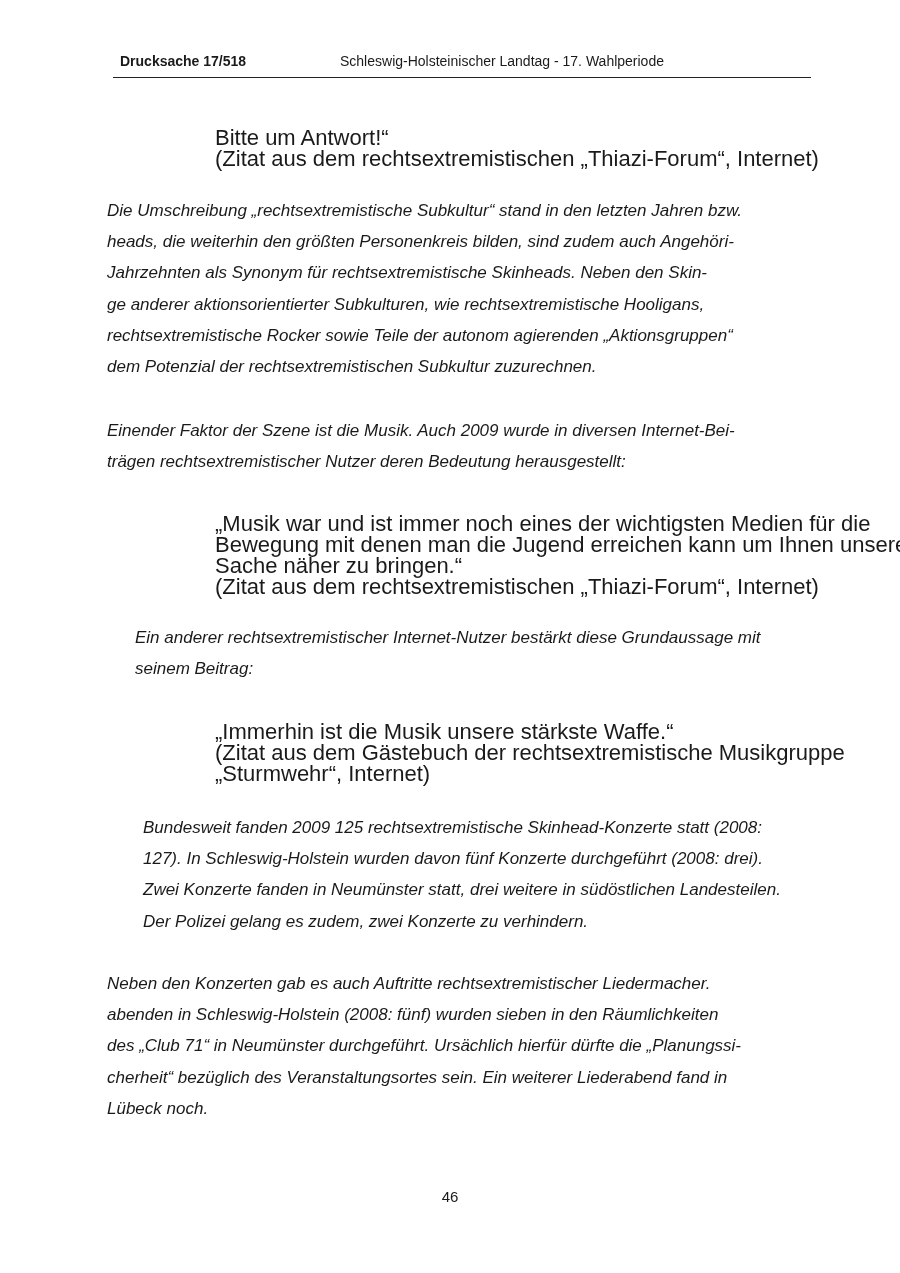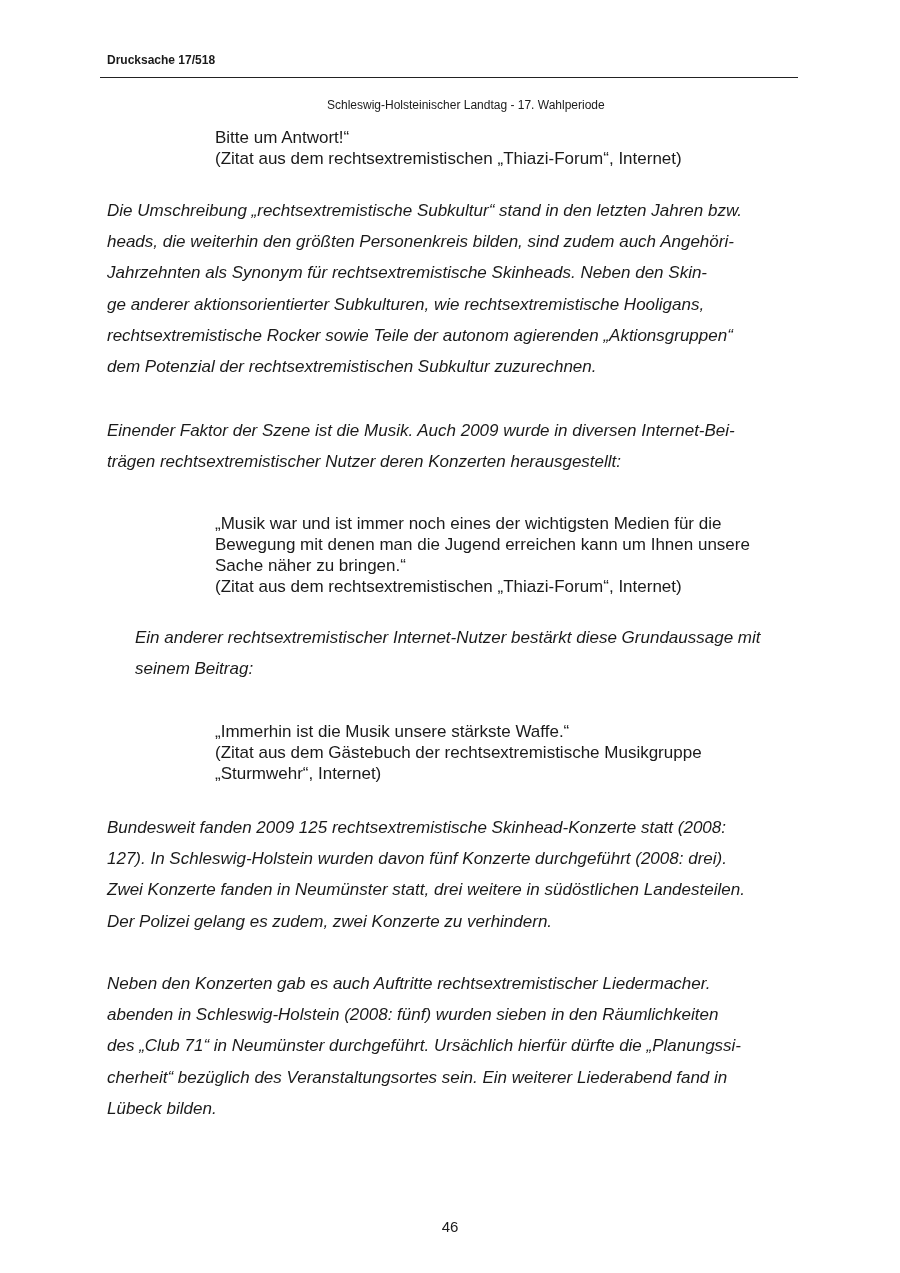--- a/index.html
+++ b/index.html
@@ -10,59 +10,58 @@
     body {
       width: 900px;
       height: 1273px;
       position: relative;
       font-family: "Liberation Sans", sans-serif;
       color: #1a1a1a;
       overflow: hidden;
     }
     .header {
       position: absolute;
-      left: 100px;
+      left: 113px;
       top: 52px;
       width: 698px;
       height: 25px;
       border-bottom: 1.5px solid #222;
-      font-size: 12px;
+      font-size: 14px;
     }
     .header .docnum {
       position: absolute;
       left: 7px;
       top: 1px;
       font-weight: bold;
     }
     .header .title {
       position: absolute;
       left: 227px;
       top: 1px;
-      margin-top: 45px;
     }
     .quote {
       position: absolute;
       left: 215px;
-      font-size: 17px;
+      font-size: 22px;
       line-height: 21px;
     }
     .quote div { white-space: nowrap; }
     .para {
       position: absolute;
       left: 107px;
       width: 690px;
       font-size: 17px;
       line-height: 31.2px;
     }
     .para div { white-space: nowrap; font-style: italic; }
     .pagenum {
       position: absolute;
       left: 0;
       width: 900px;
-      top: 1218px;
+      top: 1188px;
       text-align: center;
       font-size: 15px;
     }
   </style>
 </head>
 <body>
 
 <div class="header">
   <span class="docnum">Drucksache 17/518</span>
   <span class="title">Schleswig-Holsteinischer Landtag - 17. Wahlperiode</span>
@@ -77,49 +76,49 @@
   <div>Die Umschreibung „rechtsextremistische Subkultur“ stand in den letzten Jahren bzw.</div>
   <div>heads, die weiterhin den größten Personenkreis bilden, sind zudem auch Angehöri-</div>
   <div>Jahrzehnten als Synonym für rechtsextremistische Skinheads. Neben den Skin-</div>
   <div>ge anderer aktionsorientierter Subkulturen, wie rechtsextremistische Hooligans,</div>
   <div>rechtsextremistische Rocker sowie Teile der autonom agierenden „Aktionsgruppen“</div>
   <div>dem Potenzial der rechtsextremistischen Subkultur zuzurechnen.</div>
 </div>
 
 <div class="para" style="top:415px;">
   <div>Einender Faktor der Szene ist die Musik. Auch 2009 wurde in diversen Internet-Bei-</div>
-  <div>trägen rechtsextremistischer Nutzer deren Konzerten herausgestellt:</div>
+  <div>trägen rechtsextremistischer Nutzer deren Bedeutung herausgestellt:</div>
 </div>
 
 <div class="quote" style="top:513px;">
   <div>„Musik war und ist immer noch eines der wichtigsten Medien für die</div>
   <div>Bewegung mit denen man die Jugend erreichen kann um Ihnen unsere</div>
   <div>Sache näher zu bringen.“</div>
   <div>(Zitat aus dem rechtsextremistischen „Thiazi-Forum“, Internet)</div>
 </div>
 
 <div class="para" style="top:622px;margin-left:28px;">
   <div>Ein anderer rechtsextremistischer Internet-Nutzer bestärkt diese Grundaussage mit</div>
   <div>seinem Beitrag:</div>
 </div>
 
 <div class="quote" style="top:721px;">
   <div>„Immerhin ist die Musik unsere stärkste Waffe.“</div>
   <div>(Zitat aus dem Gästebuch der rechtsextremistische Musikgruppe</div>
   <div>„Sturmwehr“, Internet)</div>
 </div>
 
-<div class="para" style="top:812px;">
+<div class="para" style="top:812px;margin-left:36px;">
   <div>Bundesweit fanden 2009 125 rechtsextremistische Skinhead-Konzerte statt (2008:</div>
   <div>127). In Schleswig-Holstein wurden davon fünf Konzerte durchgeführt (2008: drei).</div>
   <div>Zwei Konzerte fanden in Neumünster statt, drei weitere in südöstlichen Landesteilen.</div>
   <div>Der Polizei gelang es zudem, zwei Konzerte zu verhindern.</div>
 </div>
 
 <div class="para" style="top:968px;">
   <div>Neben den Konzerten gab es auch Auftritte rechtsextremistischer Liedermacher.</div>
   <div>abenden in Schleswig-Holstein (2008: fünf) wurden sieben in den Räumlichkeiten</div>
   <div>des „Club 71“ in Neumünster durchgeführt. Ursächlich hierfür dürfte die „Planungssi-</div>
   <div>cherheit“ bezüglich des Veranstaltungsortes sein. Ein weiterer Liederabend fand in</div>
-  <div>Lübeck bilden.</div>
+  <div>Lübeck noch.</div>
 </div>
 
 <div class="pagenum">46</div>
 
 </body></html>

